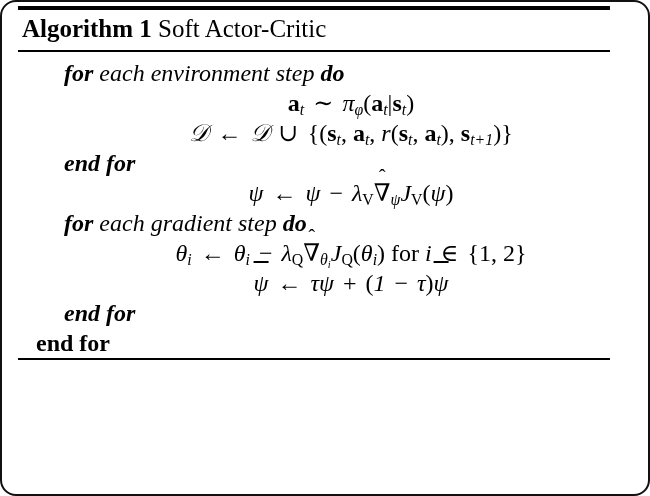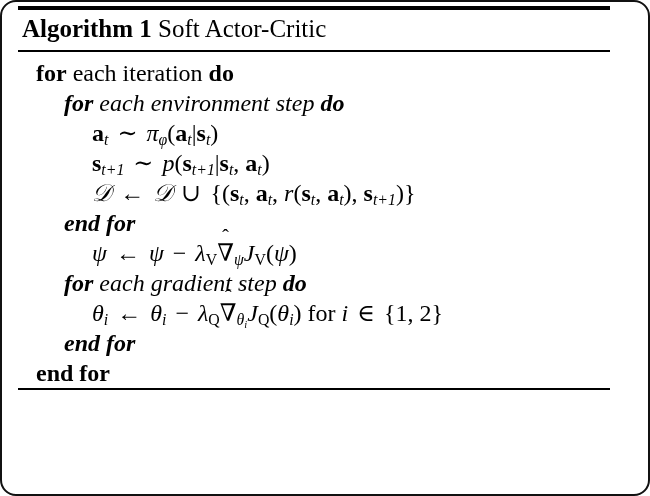--- a/index.html
+++ b/index.html
@@ -66,21 +66,21 @@
   .algo-line {
     font-size: 24px;
     line-height: 30px;
     height: 30px;
     white-space: nowrap;
     padding-left: 4px;
   }
 
   .indent-1 { padding-left: 18px; }
   .indent-2 { padding-left: 46px; font-style: italic; }
-  .indent-3 { padding-left: 74px; }
+  .indent-3 { padding-left: 74px; text-align: center; }
 
   .kw { font-weight: bold; }
 
   
   .math {
     font-family: "Liberation Serif", "DejaVu Serif", serif;
     font-style: italic;
     font-size: 24px;
   }
   .math .up { font-style: normal; }
@@ -132,39 +132,38 @@
 
   <div class="rule-thick"></div>
 
   <div class="algo-title"><span class="kw">Algorithm 1</span><span>&nbsp;</span><span>Soft Actor-Critic</span></div>
 
   <div class="rule-thin"></div>
 
   <div class="algo-body">
 
 
-    <div class="algo-line indent-1"><span class="kw">for</span><span>&nbsp;</span><span>each iteration</span><span>&nbsp;</span><span class="kw">do</span></div>
 
     <div class="algo-line indent-2"><span class="kw">for</span><span>&nbsp;</span><span>each environment step</span><span>&nbsp;</span><span class="kw">do</span></div>
 
     <div class="algo-line indent-3"><span class="math"><span class="bf">a</span><sub>t</sub><span class="op">&nbsp;∼&nbsp;</span>π<sub>φ</sub><span class="paren">(</span><span class="bf">a</span><sub>t</sub><span class="paren">|</span><span class="bf">s</span><sub>t</sub><span class="paren">)</span></span></div>
 
-    <div class="algo-line indent-3"><span class="math"><span class="bf">s</span><sub>t+1</sub><span class="op">&nbsp;∼&nbsp;</span>p<span class="paren">(</span><span class="bf">s</span><sub>t+1</sub><span class="paren">|</span><span class="bf">s</span><sub>t</sub><span class="paren">,&nbsp;</span><span class="bf">a</span><sub>t</sub><span class="paren">)</span></span></div>
 
     <div class="algo-line indent-3"><span class="math"><span class="cal">𝒟</span><span class="op">&nbsp;←&nbsp;</span><span class="cal">𝒟</span><span class="op">&nbsp;∪&nbsp;</span><span class="paren">{(</span><span class="bf">s</span><sub>t</sub><span class="paren">,&nbsp;</span><span class="bf">a</span><sub>t</sub><span class="paren">,&nbsp;</span>r<span class="paren">(</span><span class="bf">s</span><sub>t</sub><span class="paren">,&nbsp;</span><span class="bf">a</span><sub>t</sub><span class="paren">),&nbsp;</span><span class="bf">s</span><sub>t+1</sub><span class="paren">)}</span></span></div>
 
     <div class="algo-line indent-2"><span class="kw">end for</span></div>
 
     <div class="algo-line indent-3"><span class="math">ψ<span class="op">&nbsp;←&nbsp;</span>ψ<span class="op">&nbsp;−&nbsp;</span>λ<sub class="up">V</sub><span class="hat-wrap"><span class="up">∇</span><span class="hat-mark">̂</span></span><sub>ψ</sub>J<sub class="up">V</sub><span class="paren">(</span>ψ<span class="paren">)</span></span></div>
 
     <div class="algo-line indent-2"><span class="kw">for</span><span>&nbsp;</span><span>each gradient step</span><span>&nbsp;</span><span class="kw">do</span></div>
 
     <div class="algo-line indent-3"><span class="math">θ<sub>i</sub><span class="op">&nbsp;←&nbsp;</span>θ<sub>i</sub><span class="op">&nbsp;−&nbsp;</span>λ<sub class="up">Q</sub><span class="hat-wrap"><span class="up">∇</span><span class="hat-mark">̂</span></span><sub>θ<sub>i</sub></sub>J<sub class="up">Q</sub><span class="paren">(</span>θ<sub>i</sub><span class="paren">)</span></span><span>&nbsp;</span><span>for</span><span>&nbsp;</span><span class="math">i<span class="op">&nbsp;∈&nbsp;</span><span class="paren">{1, 2}</span></span></div>
 
 
+    <div class="algo-line indent-3"><span class="math"><span class="bar-wrap">ψ<span class="bar-mark"></span></span><span class="op">&nbsp;←&nbsp;</span>τψ<span class="op">&nbsp;+&nbsp;</span><span class="paren">(</span>1<span class="op">&nbsp;−&nbsp;</span>τ<span class="paren">)</span><span class="bar-wrap">ψ<span class="bar-mark"></span></span></span></div>
 
     <div class="algo-line indent-2"><span class="kw">end for</span></div>
 
     <div class="algo-line indent-1"><span class="kw">end for</span></div>
 
   </div>
 
   <div class="rule-thin"></div>
 
 </div>

